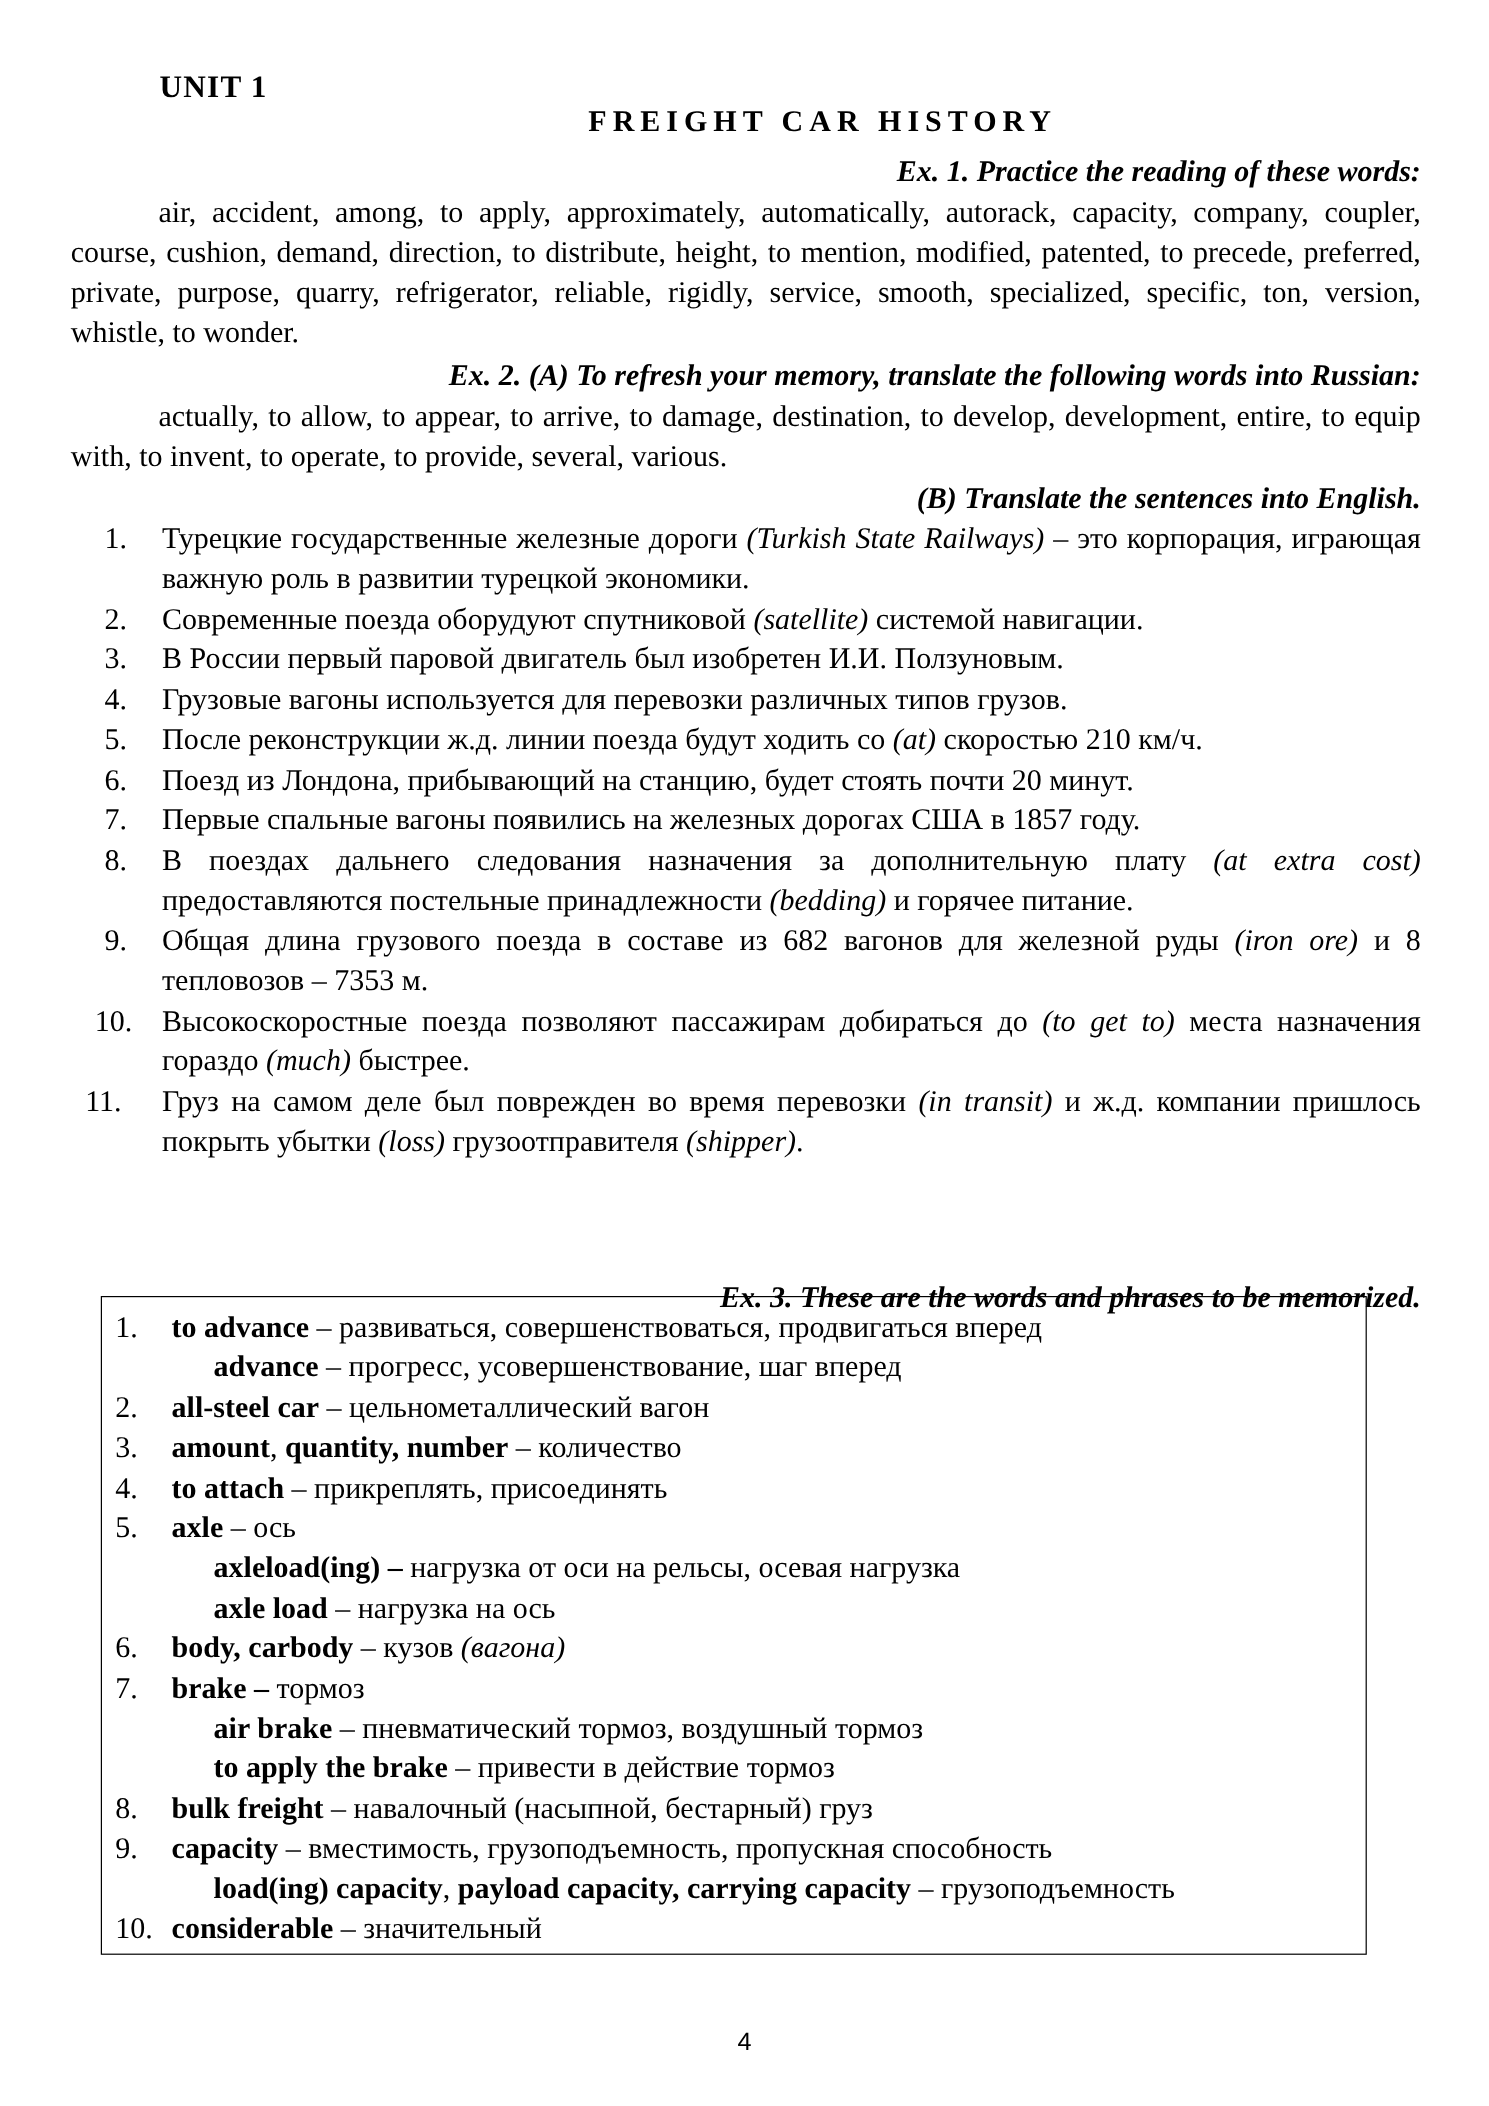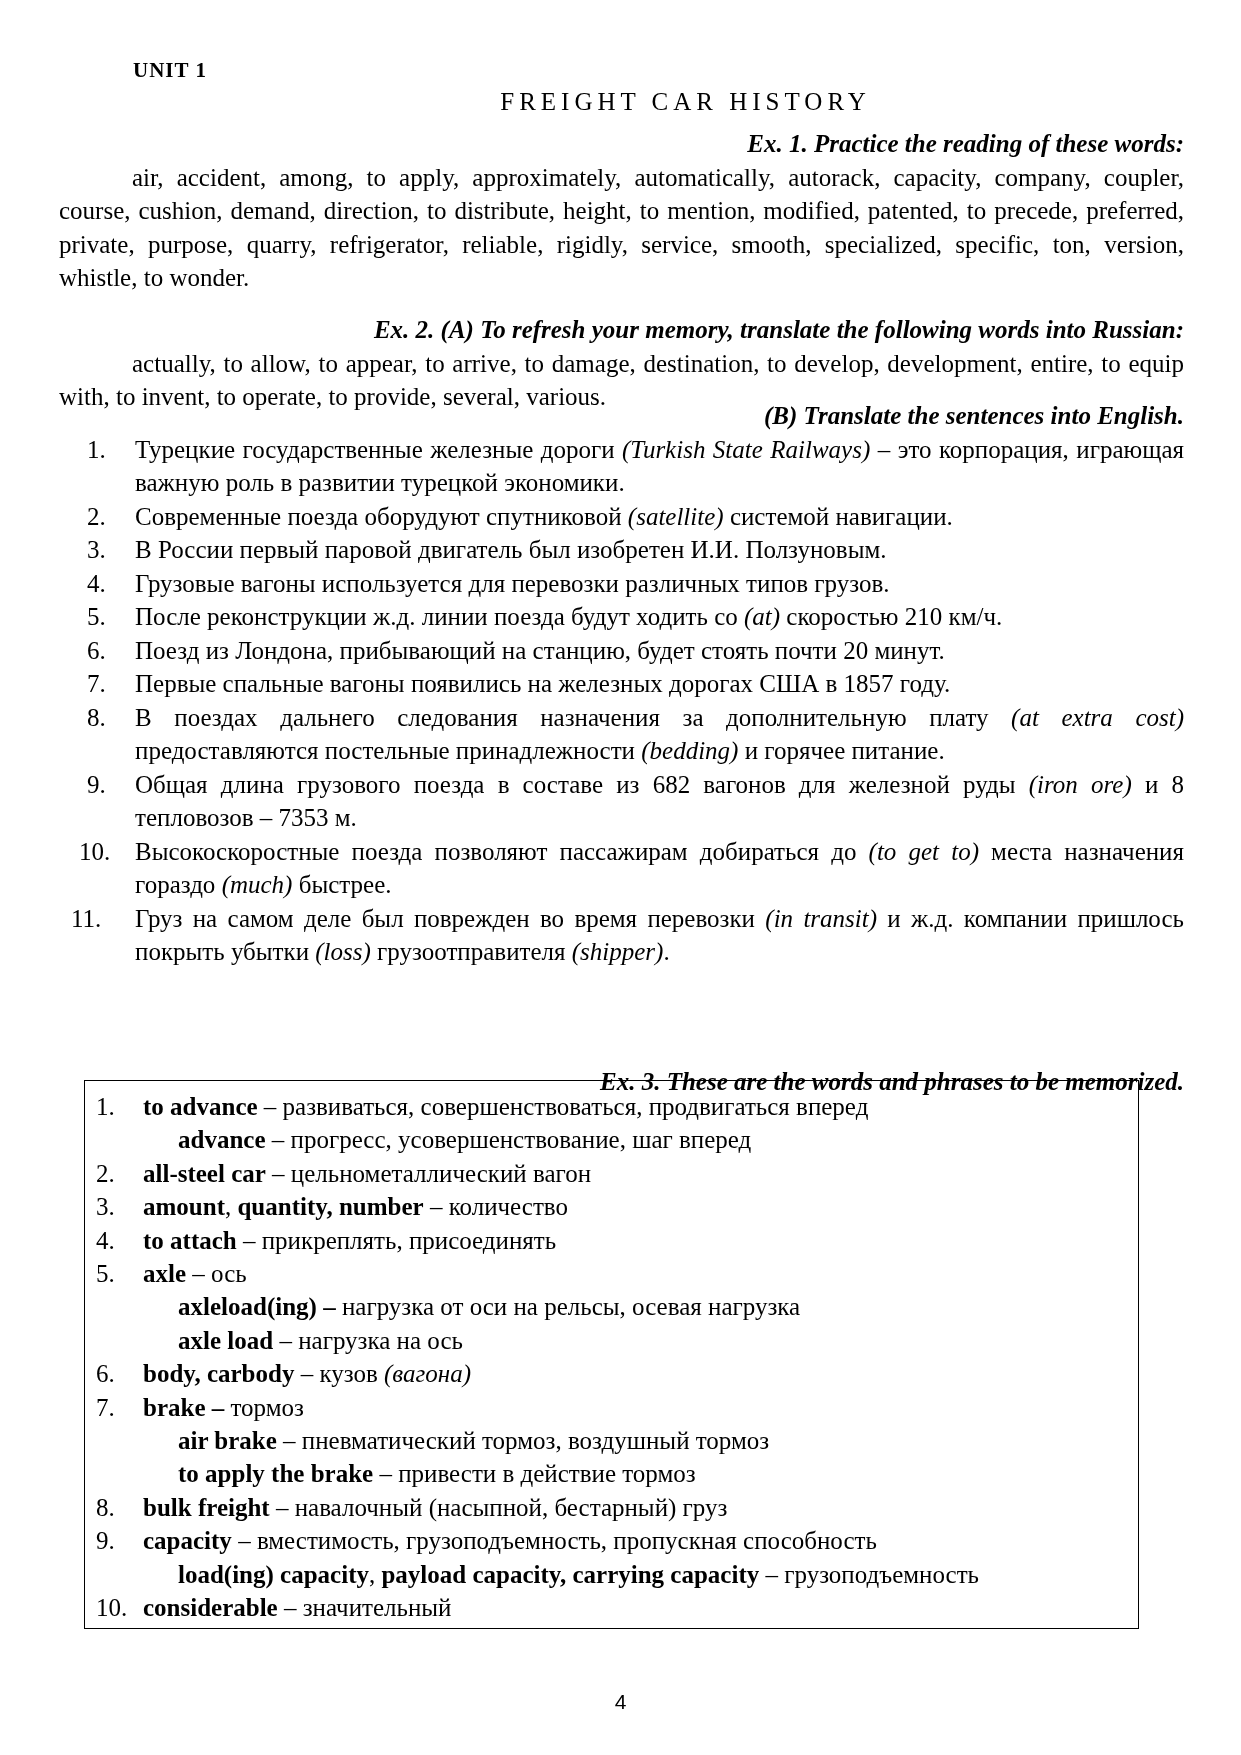--- a/index.html
+++ b/index.html
@@ -19,32 +19,32 @@
       position: absolute;
       left: 0;
       top: 0;
       width: 1241px;
       height: 1755px;
     }
     .unit-label {
       position: absolute;
       left: 133px;
       top: 58px;
-      font-size: 21px;
+      font-size: 26px;
       font-weight: bold;
       letter-spacing: 1px;
     }
     .page-title {
       position: absolute;
       left: 0;
       width: 1241px;
       top: 88px;
       text-align: center;
       font-size: 25px;
-      font-weight: normal;
+      font-weight: bold;
       letter-spacing: 5px;
       padding-left: 130px;
       box-sizing: border-box;
     }
     .block {
       position: absolute;
       left: 59px;
       width: 1125px;
       font-size: 25px;
       line-height: 33.5px;
@@ -119,21 +119,21 @@
 <div class="page">
 
   <div class="unit-label">UNIT 1</div>
   <div class="page-title">FREIGHT CAR HISTORY</div>
 
   <div class="block" style="top:127px;">
     <div class="ex-heading">Ex. 1. Practice the reading of these words:</div>
     <div class="para">air, accident, among, to apply, approximately, automatically, autorack, capacity, company, coupler, course, cushion, demand, direction, to distribute, height, to mention, modified, patented, to precede, preferred, private, purpose, quarry, refrigerator, reliable, rigidly, service, smooth, specialized, specific, ton, version, whistle, to wonder.</div>
   </div>
 
-  <div class="block" style="top:313px;">
+  <div class="block" style="top:297px;">
     <div class="ex-heading">Ex. 2. (A) To refresh your memory, translate the following words into Russian:</div>
     <div class="para">actually, to allow, to appear, to arrive, to damage, destination, to develop, development, entire, to equip with, to invent, to operate, to provide, several, various.</div>
   </div>
 
   <div class="block" style="top:399px;">
     <div class="ex-heading">(B) Translate the sentences into English.</div>
     <ol class="sentences" id="sentence-list">
         <li class="sentence"><span class="num">1.</span><span>Турецкие государственные железные дороги </span><span class="it">(Turkish State Railways)</span><span> – это корпорация, играющая важную роль в развитии турецкой экономики.</span></li>
         <li class="sentence"><span class="num">2.</span><span>Современные поезда оборудуют спутниковой </span><span class="it">(satellite)</span><span> системой навигации.</span></li>
         <li class="sentence"><span class="num">3.</span><span>В России первый паровой двигатель был изобретен И.И. Ползуновым.</span></li>

